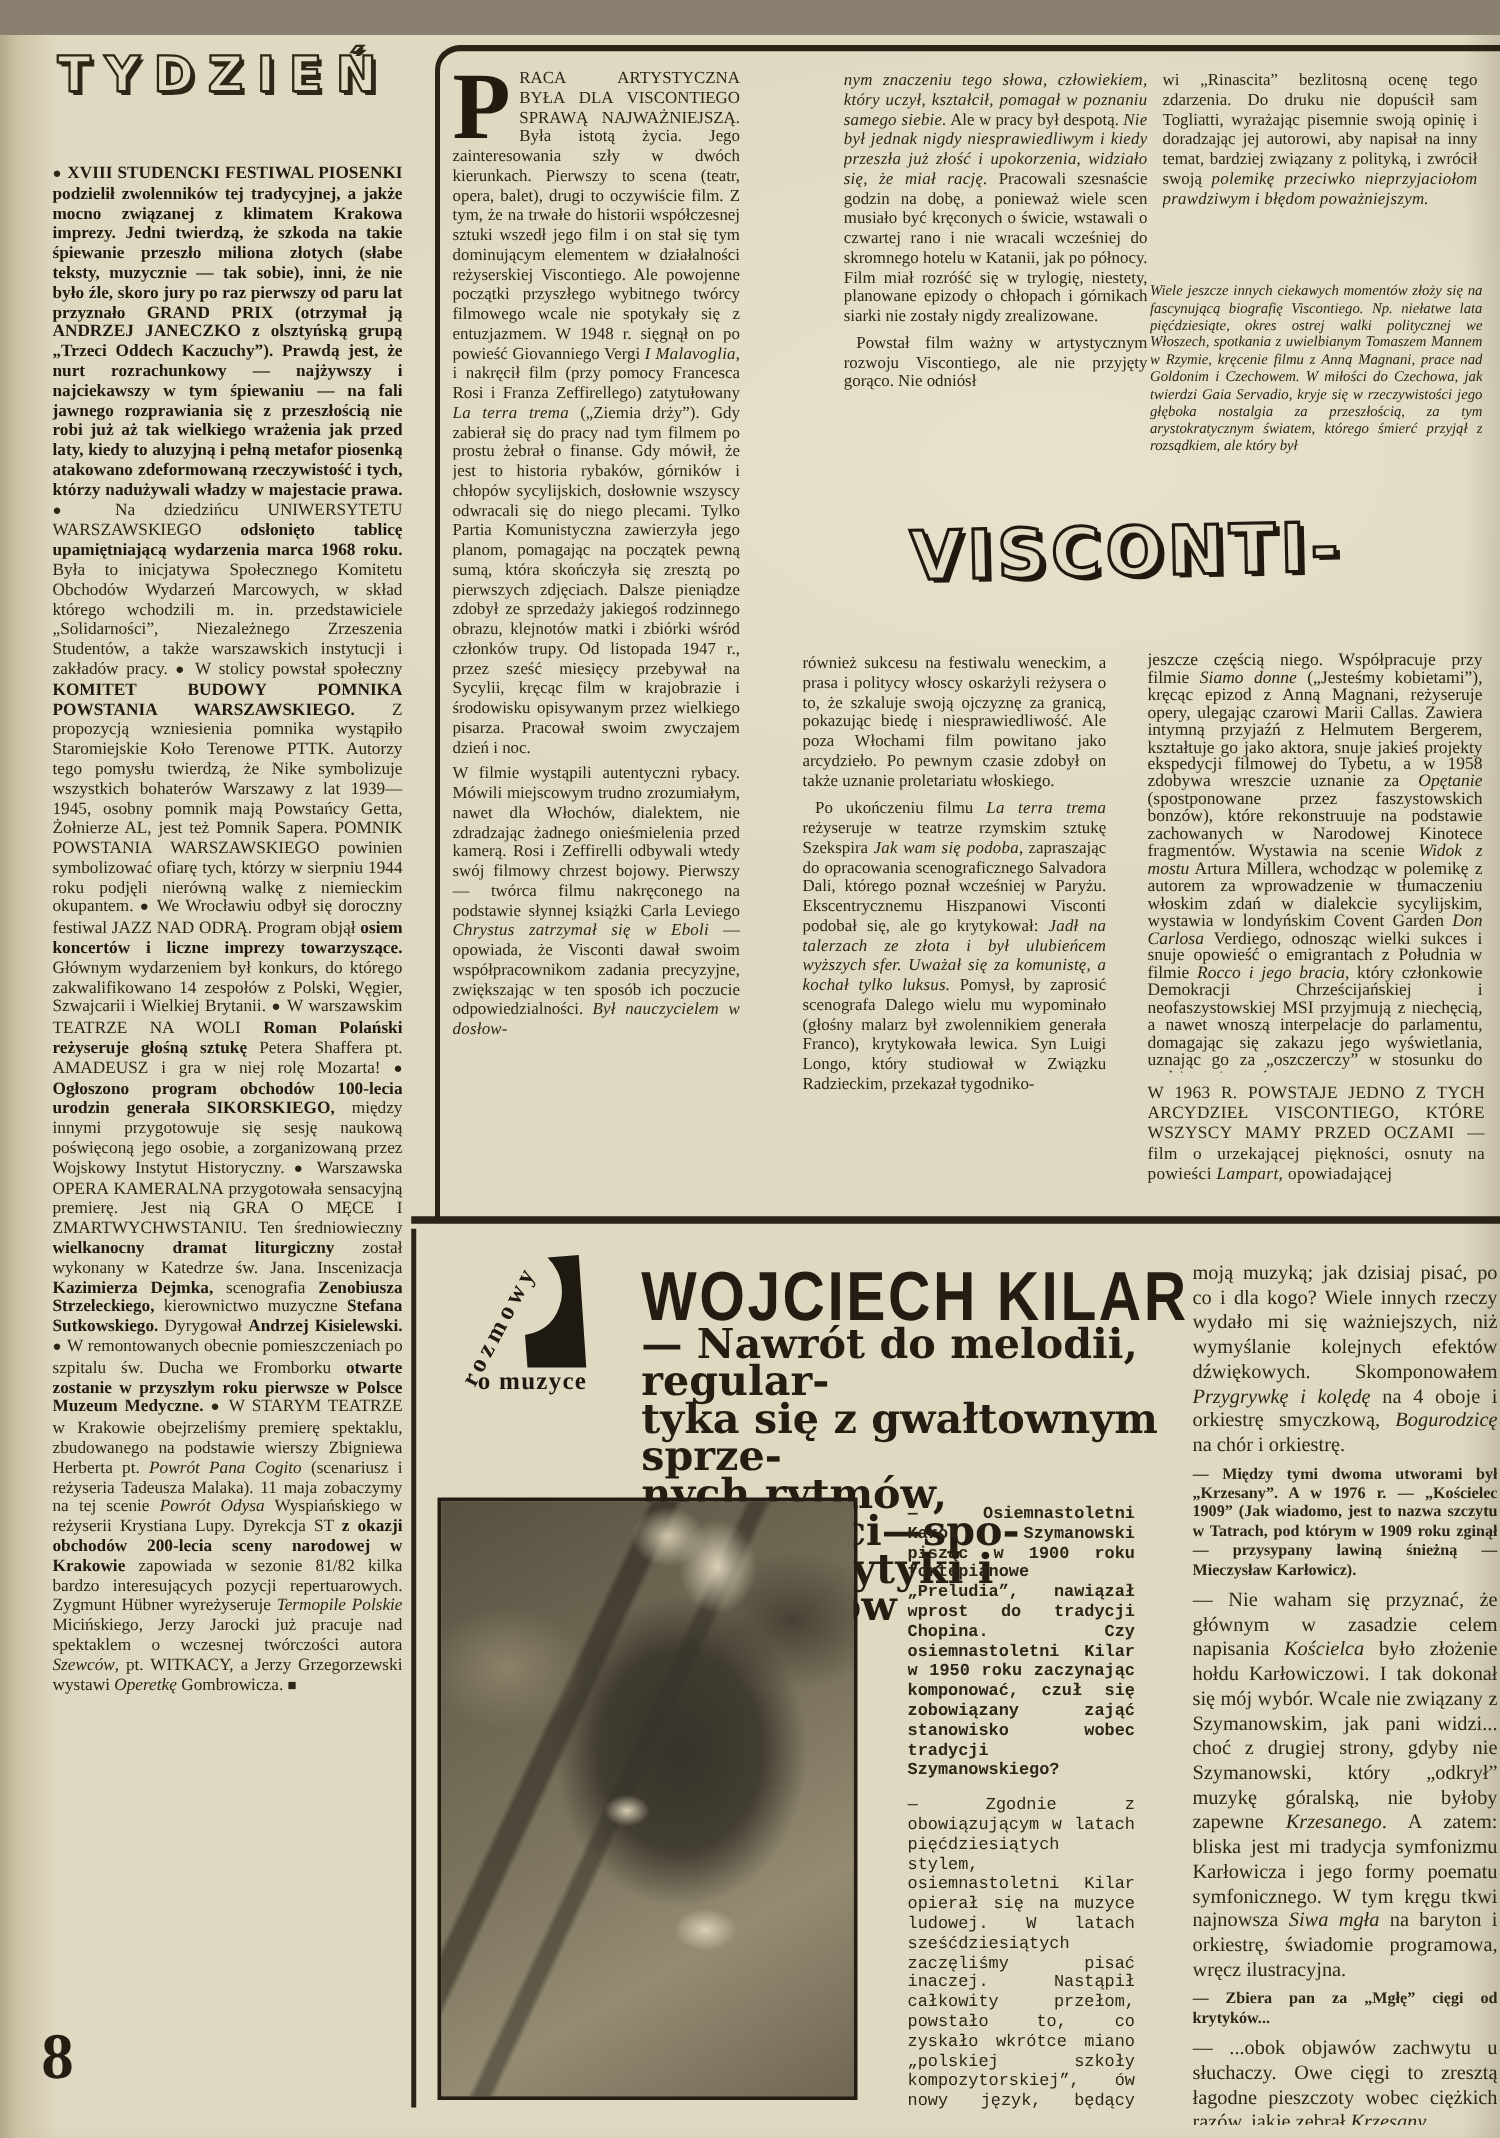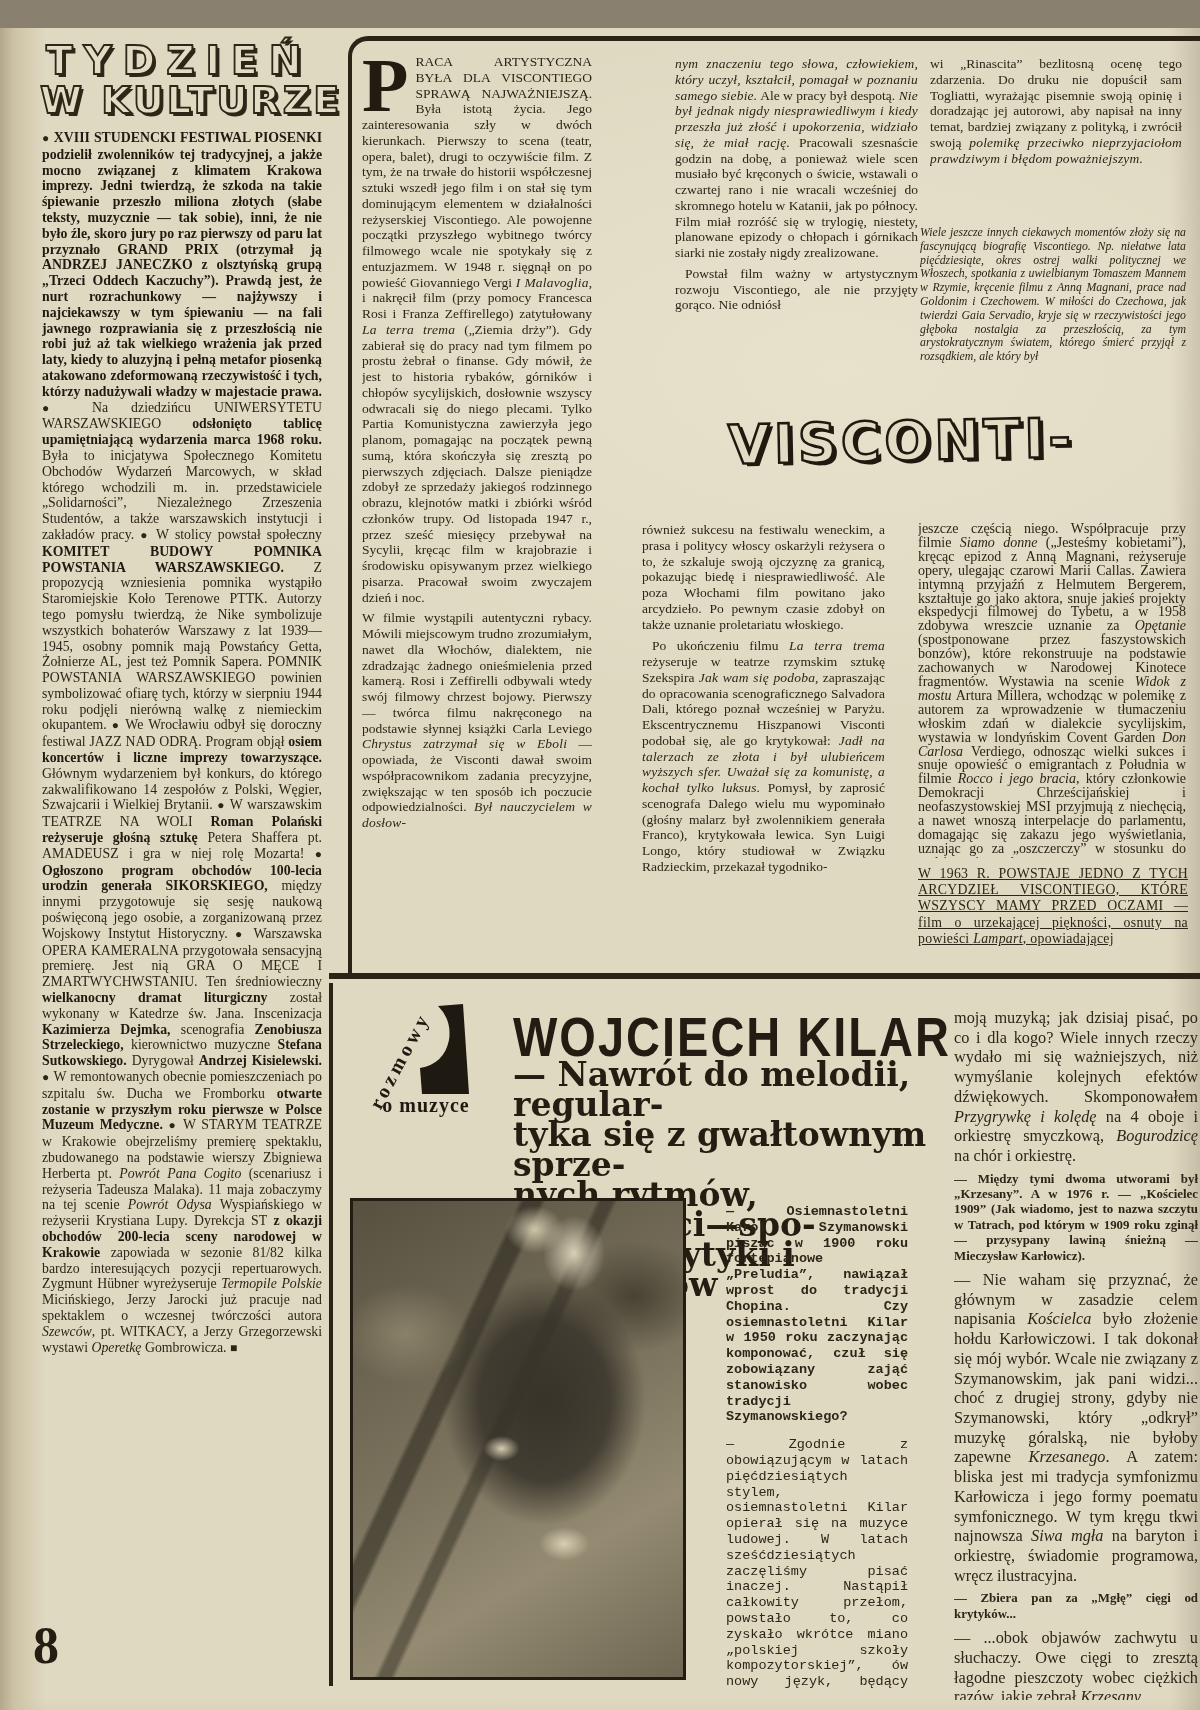--- a/index.html
+++ b/index.html
@@ -62,21 +62,20 @@
     transform:rotate(-62deg);transform-origin:0 100%;white-space:nowrap;}
   .omuzyce{font-weight:bold;font-size:20px;letter-spacing:1px;color:#1e1911;}
   .endmark{font-size:12px;}
 </style>
 </head>
 <body>
 
 <div class="page">
 
   <div class="abs masthead mast1" style="left:46px;top:10px;">TYDZIEŃ</div>
-  <div class="abs masthead mast2" style="left:40px;top:50px;">W KULTURZE</div>
 
   <div class="abs just news" style="left:42px;top:102px;width:280px;height:1496px;"><span class="bullet">●</span> <b>XVIII STUDENCKI FESTIWAL PIOSENKI podzielił zwolenników tej tradycyjnej, a jakże mocno związanej z klimatem Krakowa imprezy. Jedni twierdzą, że szkoda na takie śpiewanie przeszło miliona złotych (słabe teksty, muzycznie — tak sobie), inni, że nie było źle, skoro jury po raz pierwszy od paru lat przyznało GRAND PRIX (otrzymał ją ANDRZEJ JANECZKO z olsztyńską grupą „Trzeci Oddech Kaczuchy”). Prawdą jest, że nurt rozrachunkowy — najżywszy i najciekawszy w tym śpiewaniu — na fali jawnego rozprawiania się z przeszłością nie robi już aż tak wielkiego wrażenia jak przed laty, kiedy to aluzyjną i pełną metafor piosenką atakowano zdeformowaną rzeczywistość i tych, którzy nadużywali władzy w majestacie prawa.</b> <span class="bullet">●</span> Na dziedzińcu UNIWERSYTETU WARSZAWSKIEGO <b>odsłonięto tablicę upamiętniającą wydarzenia marca 1968 roku.</b> Była to inicjatywa Społecznego Komitetu Obchodów Wydarzeń Marcowych, w skład którego wchodzili m. in. przedstawiciele „Solidarności”, Niezależnego Zrzeszenia Studentów, a także warszawskich instytucji i zakładów pracy. <span class="bullet">●</span> W stolicy powstał społeczny <b>KOMITET BUDOWY POMNIKA POWSTANIA WARSZAWSKIEGO.</b> Z propozycją wzniesienia pomnika wystąpiło Staromiejskie Koło Terenowe PTTK. Autorzy tego pomysłu twierdzą, że Nike symbolizuje wszystkich bohaterów Warszawy z lat 1939—1945, osobny pomnik mają Powstańcy Getta, Żołnierze AL, jest też Pomnik Sapera. POMNIK POWSTANIA WARSZAWSKIEGO powinien symbolizować ofiarę tych, którzy w sierpniu 1944 roku podjęli nierówną walkę z niemieckim okupantem. <span class="bullet">●</span> We Wrocławiu odbył się doroczny festiwal JAZZ NAD ODRĄ. Program objął <b>osiem koncertów i liczne imprezy towarzyszące.</b> Głównym wydarzeniem był konkurs, do którego zakwalifikowano 14 zespołów z Polski, Węgier, Szwajcarii i Wielkiej Brytanii. <span class="bullet">●</span> W warszawskim TEATRZE NA WOLI <b>Roman Polański reżyseruje głośną sztukę</b> Petera Shaffera pt. AMADEUSZ i gra w niej rolę Mozarta! <span class="bullet">●</span> <b>Ogłoszono program obchodów 100-lecia urodzin generała SIKORSKIEGO,</b> między innymi przygotowuje się sesję naukową poświęconą jego osobie, a zorganizowaną przez Wojskowy Instytut Historyczny. <span class="bullet">●</span> Warszawska OPERA KAMERALNA przygotowała sensacyjną premierę. Jest nią GRA O MĘCE I ZMARTWYCHWSTANIU. Ten średniowieczny <b>wielkanocny dramat liturgiczny</b> został wykonany w Katedrze św. Jana. Inscenizacja <b>Kazimierza Dejmka,</b> scenografia <b>Zenobiusza Strzeleckiego,</b> kierownictwo muzyczne <b>Stefana Sutkowskiego.</b> Dyrygował <b>Andrzej Kisielewski.</b> <span class="bullet">●</span> W remontowanych obecnie pomieszczeniach po szpitalu św. Ducha we Fromborku <b>otwarte zostanie w przyszłym roku pierwsze w Polsce Muzeum Medyczne.</b> <span class="bullet">●</span> W STARYM TEATRZE w Krakowie obejrzeliśmy premierę spektaklu, zbudowanego na podstawie wierszy Zbigniewa Herberta pt. <i>Powrót Pana Cogito</i> (scenariusz i reżyseria Tadeusza Malaka). 11 maja zobaczymy na tej scenie <i>Powrót Odysa</i> Wyspiańskiego w reżyserii Krystiana Lupy. Dyrekcja ST <b>z okazji obchodów 200-lecia sceny narodowej w Krakowie</b> zapowiada w sezonie 81/82 kilka bardzo interesujących pozycji repertuarowych. Zygmunt Hübner wyreżyseruje <i>Termopile Polskie</i> Micińskiego, Jerzy Jarocki już pracuje nad spektaklem o wczesnej twórczości autora <i>Szewców</i>, pt. WITKACY, a Jerzy Grzegorzewski wystawi <i>Operetkę</i> Gombrowicza. <span class="endmark">■</span></div>
 
   <div class="abs pgnum" style="left:33px;top:1588px;">8</div>
 
   <div class="abs vbox" style="left:348px;top:8px;width:852px;height:934px;"></div>
   <div class="abs rule-h" style="left:329px;top:945px;width:871px;height:6px;"></div>
   <div class="abs rule-v" style="left:329px;top:955px;width:4px;height:703px;"></div>
 
   <div class="abs just body13" style="left:362px;top:26px;width:230px;height:894px;">
@@ -93,21 +92,21 @@
 
   <div class="abs just body13" style="left:642px;top:494px;width:243px;height:424px;">
     <div>również sukcesu na festiwalu weneckim, a prasa i politycy włoscy oskarżyli reżysera o to, że szkaluje swoją ojczyznę za granicą, pokazując biedę i niesprawiedliwość. Ale poza Włochami film powitano jako arcydzieło. Po pewnym czasie zdobył on także uznanie proletariatu włoskiego.</div>
     <div style="margin-top:6px;text-indent:10px;">Po ukończeniu filmu <i>La terra trema</i> reżyseruje w teatrze rzymskim sztukę Szekspira <i>Jak wam się podoba</i>, zapraszając do opracowania scenograficznego Salvadora Dali, którego poznał wcześniej w Paryżu. Ekscentrycznemu Hiszpanowi Visconti podobał się, ale go krytykował: <i>Jadł na talerzach ze złota i był ulubieńcem wyższych sfer. Uważał się za komunistę, a kochał tylko luksus.</i> Pomysł, by zaprosić scenografa Dalego wielu mu wypominało (głośny malarz był zwolennikiem generała Franco), krytykowała lewica. Syn Luigi Longo, który studiował w Związku Radzieckim, przekazał tygodniko-</div>
   </div>
 
   <div class="abs just body13" style="left:930px;top:28px;width:252px;height:164px;">wi „Rinascita” bezlitosną ocenę tego zdarzenia. Do druku nie dopuścił sam Togliatti, wyrażając pisemnie swoją opinię i doradzając jej autorowi, aby napisał na inny temat, bardziej związany z polityką, i zwrócił swoją <i>polemikę przeciwko nieprzyjaciołom prawdziwym i błędom poważniejszym.</i></div>
   <div class="abs just small-it" style="left:920px;top:198px;width:266px;height:160px;">Wiele jeszcze innych ciekawych momentów złoży się na fascynującą biografię Viscontiego. Np. niełatwe lata pięćdziesiąte, okres ostrej walki politycznej we Włoszech, spotkania z uwielbianym Tomaszem Mannem w Rzymie, kręcenie filmu z Anną Magnani, prace nad Goldonim i Czechowem. W miłości do Czechowa, jak twierdzi Gaia Servadio, kryje się w rzeczywistości jego głęboka nostalgia za przeszłością, za tym arystokratycznym światem, którego śmierć przyjął z rozsądkiem, ale który był</div>
 
   <div class="abs just small11" style="left:918px;top:494px;width:268px;height:336px;">jeszcze częścią niego. Współpracuje przy filmie <i>Siamo donne</i> („Jesteśmy kobietami”), kręcąc epizod z Anną Magnani, reżyseruje opery, ulegając czarowi Marii Callas. Zawiera intymną przyjaźń z Helmutem Bergerem, kształtuje go jako aktora, snuje jakieś projekty ekspedycji filmowej do Tybetu, a w 1958 zdobywa wreszcie uznanie za <i>Opętanie</i> (spostponowane przez faszystowskich bonzów), które rekonstruuje na podstawie zachowanych w Narodowej Kinotece fragmentów. Wystawia na scenie <i>Widok z mostu</i> Artura Millera, wchodząc w polemikę z autorem za wprowadzenie w tłumaczeniu włoskim zdań w dialekcie sycylijskim, wystawia w londyńskim Covent Garden <i>Don Carlosa</i> Verdiego, odnosząc wielki sukces i snuje opowieść o emigrantach z Południa w filmie <i>Rocco i jego bracia</i>, który członkowie Demokracji Chrześcijańskiej i neofaszystowskiej MSI przyjmują z niechęcią, a nawet wnoszą interpelacje do parlamentu, domagając się zakazu jego wyświetlania, uznając go za „oszczerczy” w stosunku do tychże emigrantów.</div>
-  <div class="abs just capspara" style="left:918px;top:838px;width:270px;height:100px;text-decoration:underline;">W 1963 R. POWSTAJE JEDNO Z TYCH ARCYDZIEŁ VISCONTIEGO, KTÓRE WSZYSCY MAMY PRZED OCZAMI — film o urzekającej piękności, osnuty na powieści <i>Lampart</i>, opowiadającej</div>
+  <div class="abs just capspara" style="left:918px;top:838px;width:270px;height:100px;">W 1963 R. POWSTAJE JEDNO Z TYCH ARCYDZIEŁ VISCONTIEGO, KTÓRE WSZYSCY MAMY PRZED OCZAMI — film o urzekającej piękności, osnuty na powieści <i>Lampart</i>, opowiadającej</div>
 
   <svg class="abs" style="left:406px;top:974px;" width="66" height="96" viewBox="0 0 66 96">
     <path d="M57 2 L63 92 L16 92 L14 66 Q38 62 43 38 Q46 18 32 4 Z" fill="#1e1911"></path>
   </svg>
   <div class="abs rozmowy" style="left:385px;top:1062px;">rozmowy</div>
   <div class="abs omuzyce" style="left:378px;top:1066px;width:96px;text-align:center;">o muzyce</div>
 
   <div class="abs kilar-head" style="left:513px;top:976px;">WOJCIECH KILAR</div>
   <div class="abs kilar-sub" style="left:513px;top:1032px;width:442px;">
     <span style="display:block;">— Nawrót do melodii, regular-</span>

